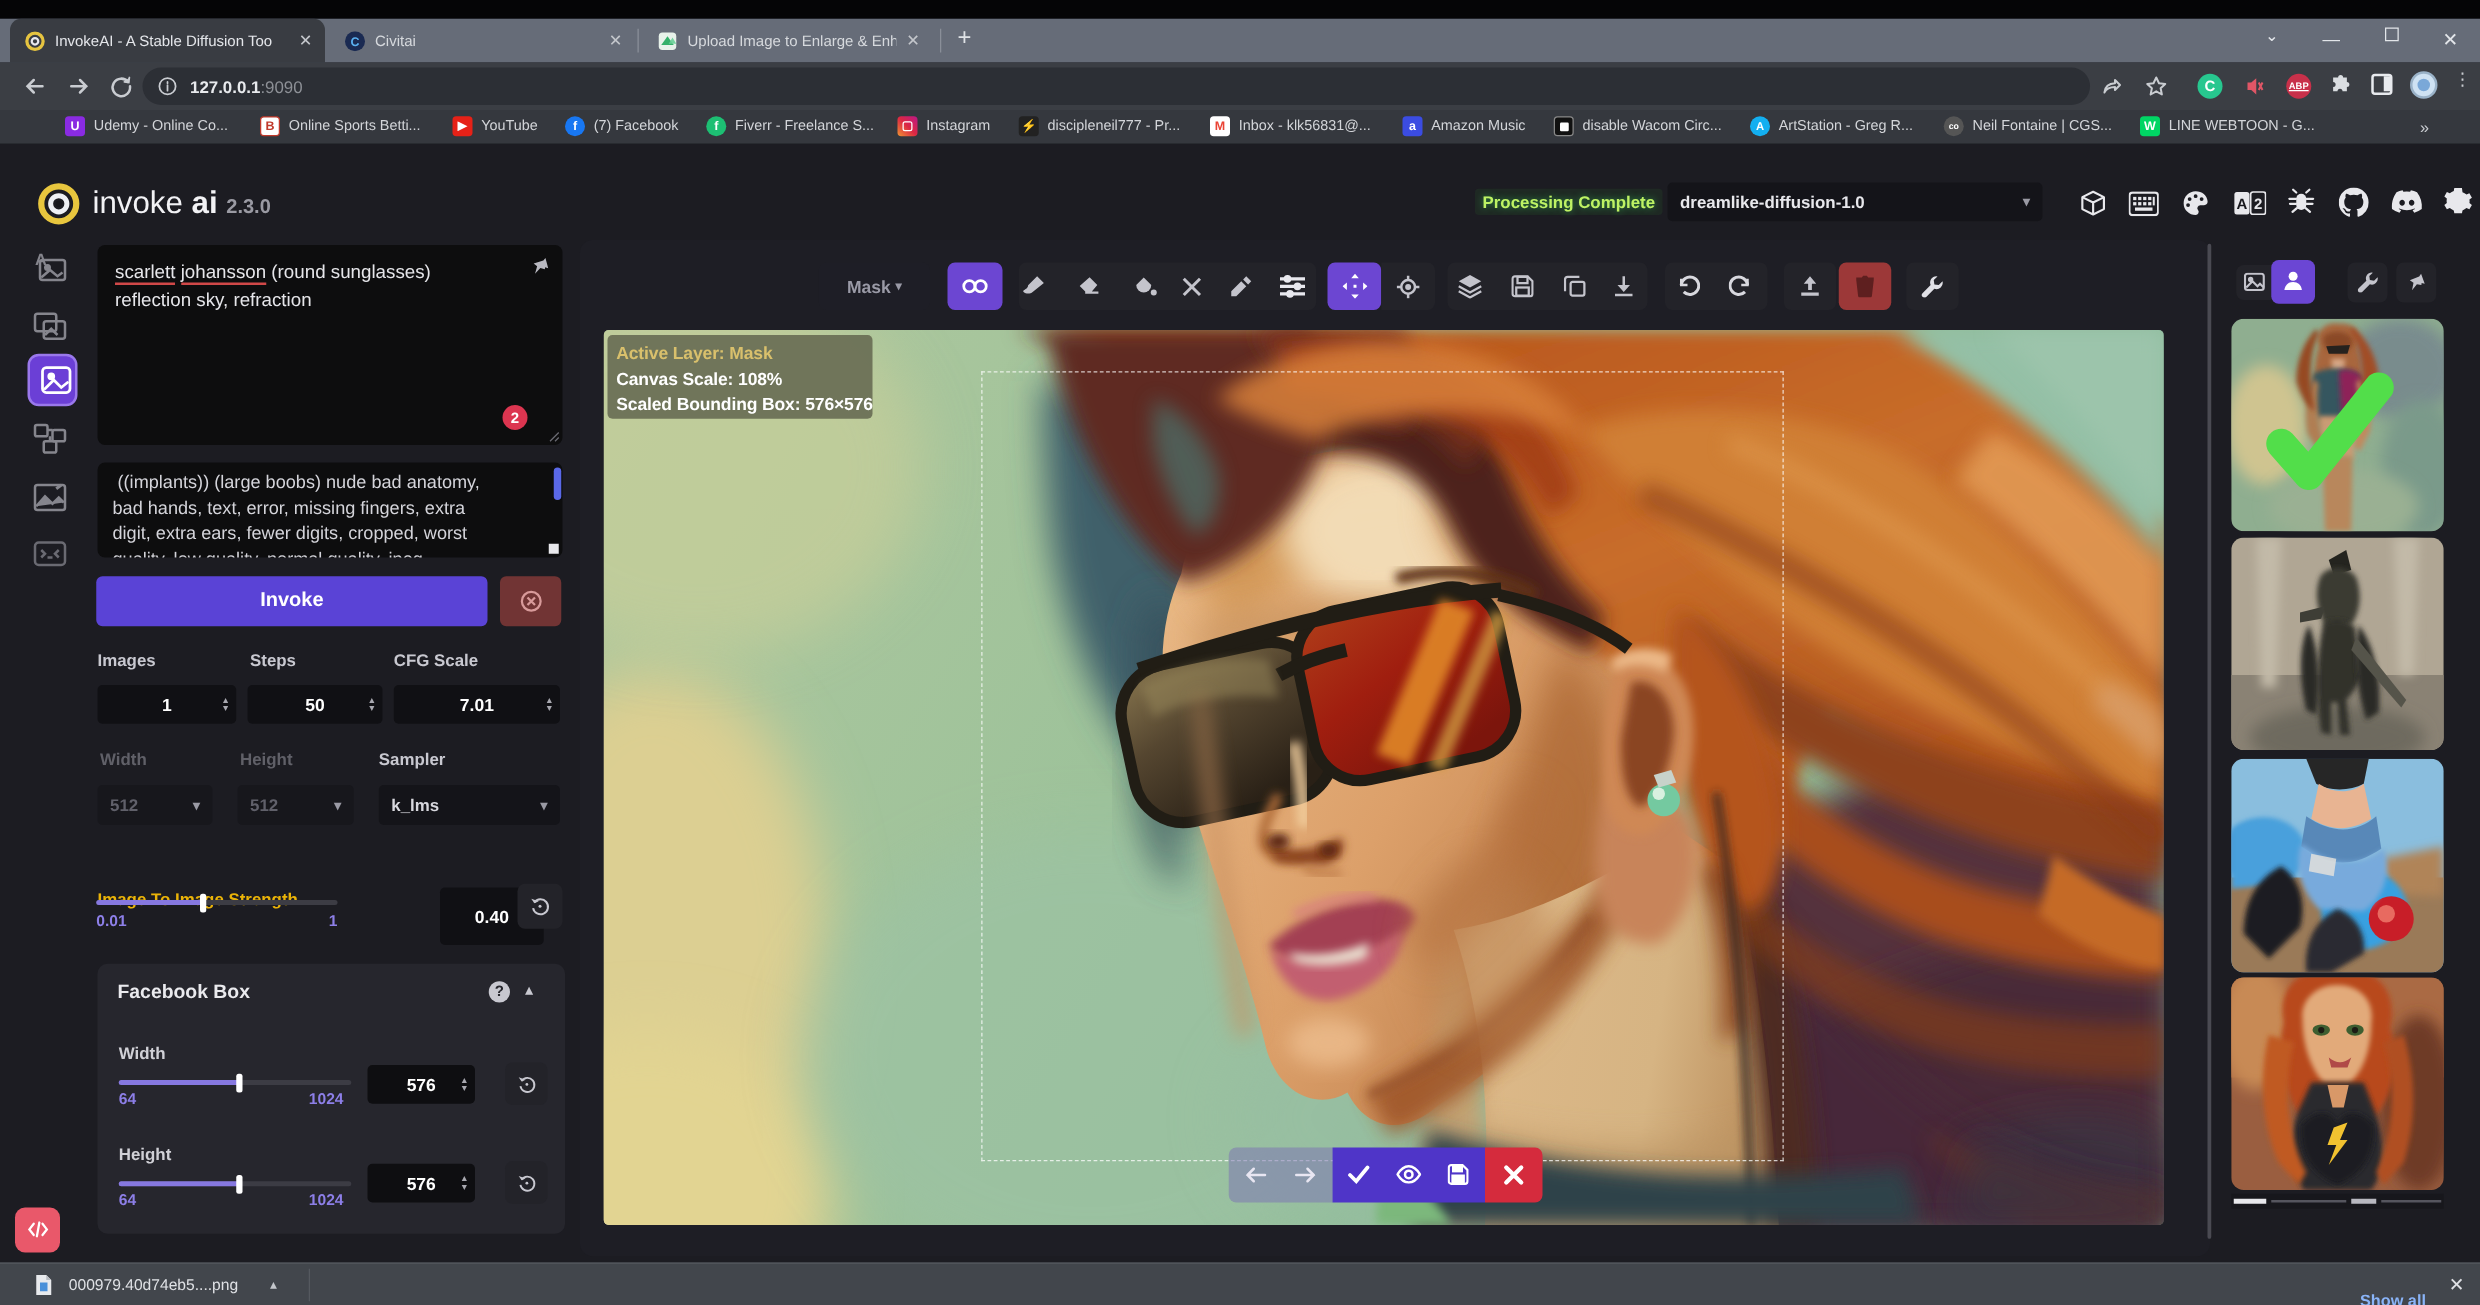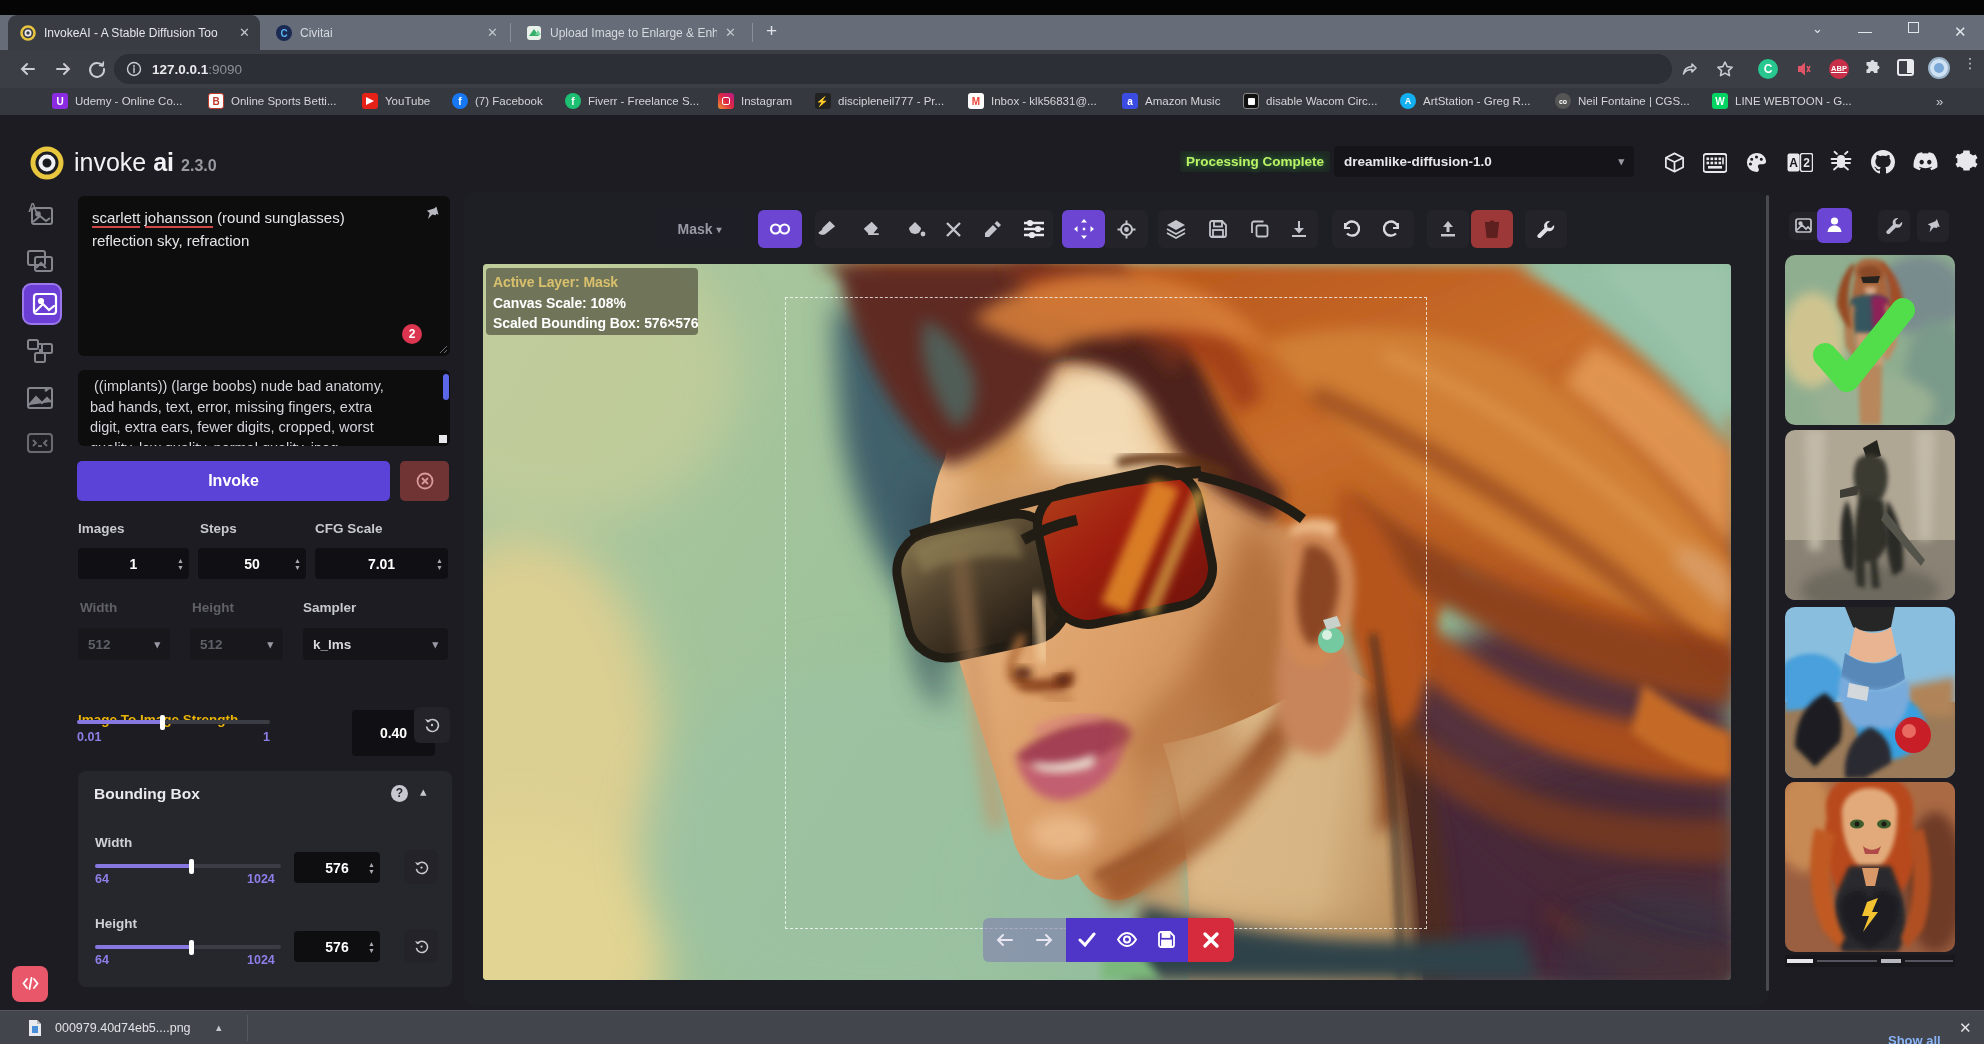--- a/index.html
+++ b/index.html
@@ -282,21 +282,21 @@
   <div class="numin" style="left:312px; top:595px; width:83px; height:46px;margin-left:40px;">0.40<div class="stepper">▲<br>▼</div></div>
   <div class="rstbtn" style="left:414px; top:592px; width:36px; height:36px;">
       <svg width="16" height="16" viewBox="0 0 16 16" fill="none" stroke="#c8c8d0" stroke-width="1.6">
         <path d="M3.5 5 A6 6 0 1 1 2.5 9.5"></path>
         <path d="M1 2 L3.5 5.5 L7 4" fill="#c8c8d0" stroke="none"></path>
         <circle cx="8" cy="8" r="1.2" fill="#c8c8d0" stroke="none"></circle>
       </svg>
     </div>
 
   <div class="abs" style="left:78px; top:656px; width:374px; height:216px; background:#26262d; border-radius:8px;">
-    <div class="abs" style="left:16px; top:14px; font-size:15.5px; font-weight:bold; color:#eaeaee;">Bounding Box</div>
+    <div class="abs" style="left:16px; top:14px; font-size:15.5px; font-weight:bold; color:#eaeaee;">Facebook Box</div>
     <div class="abs" style="left:313px; top:14px; width:17px; height:17px; border-radius:50%; background:#c8c8d0; color:#26262d; font-size:12px; font-weight:bold; text-align:center; line-height:17px;">?</div>
     <div class="abs" style="left:342px; top:13px; color:#c8c8d0; font-size:13px;">▴</div>
     <div class="lbl" style="left:17px; top:64px; color:#d0d0d6;">Width</div>
     <div class="track" style="left:17px; top:93px; width:186px;"></div>
     <div class="fill" style="left:17px; top:93px; width:97px;"></div>
     <div class="handle" style="left:111px; top:88px;"></div>
     <div class="slbl" style="left:17px; top:101px;">64</div>
     <div class="slbl" style="left:169px; top:101px;">1024</div>
     <div class="numin" style="left:216px; top:81px; width:86px; height:31px; background:#0e0e11;">576<div class="stepper">▲<br>▼</div></div>
     <div class="rstbtn" style="left:326px; top:79px; width:34px; height:34px;">

